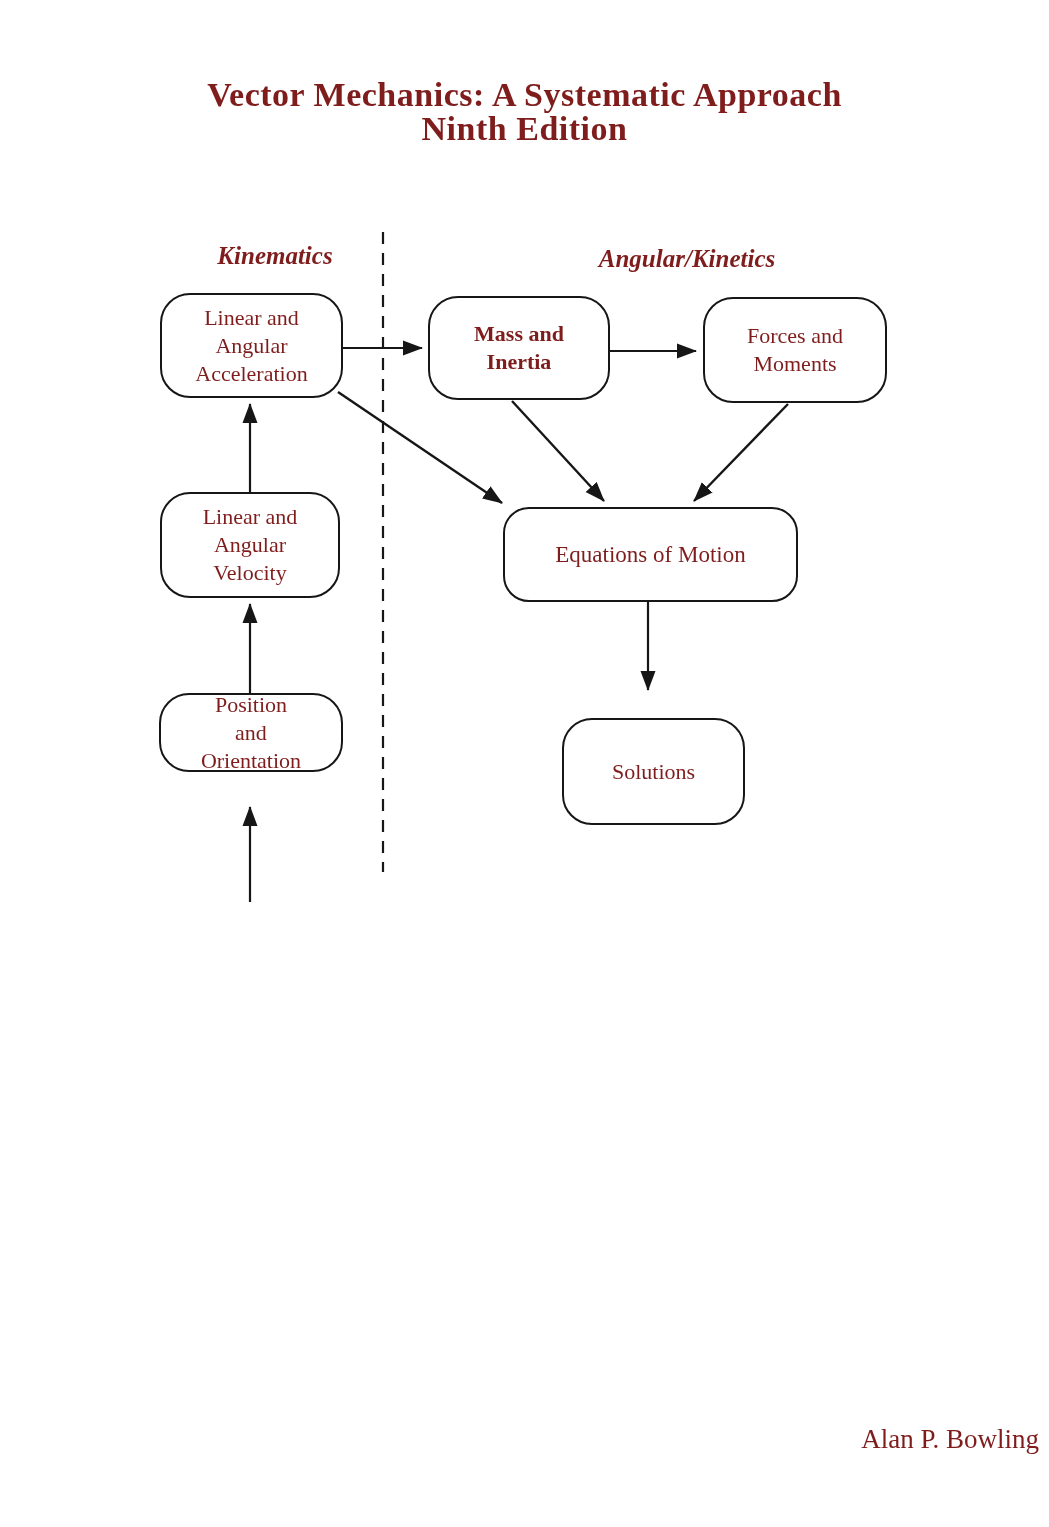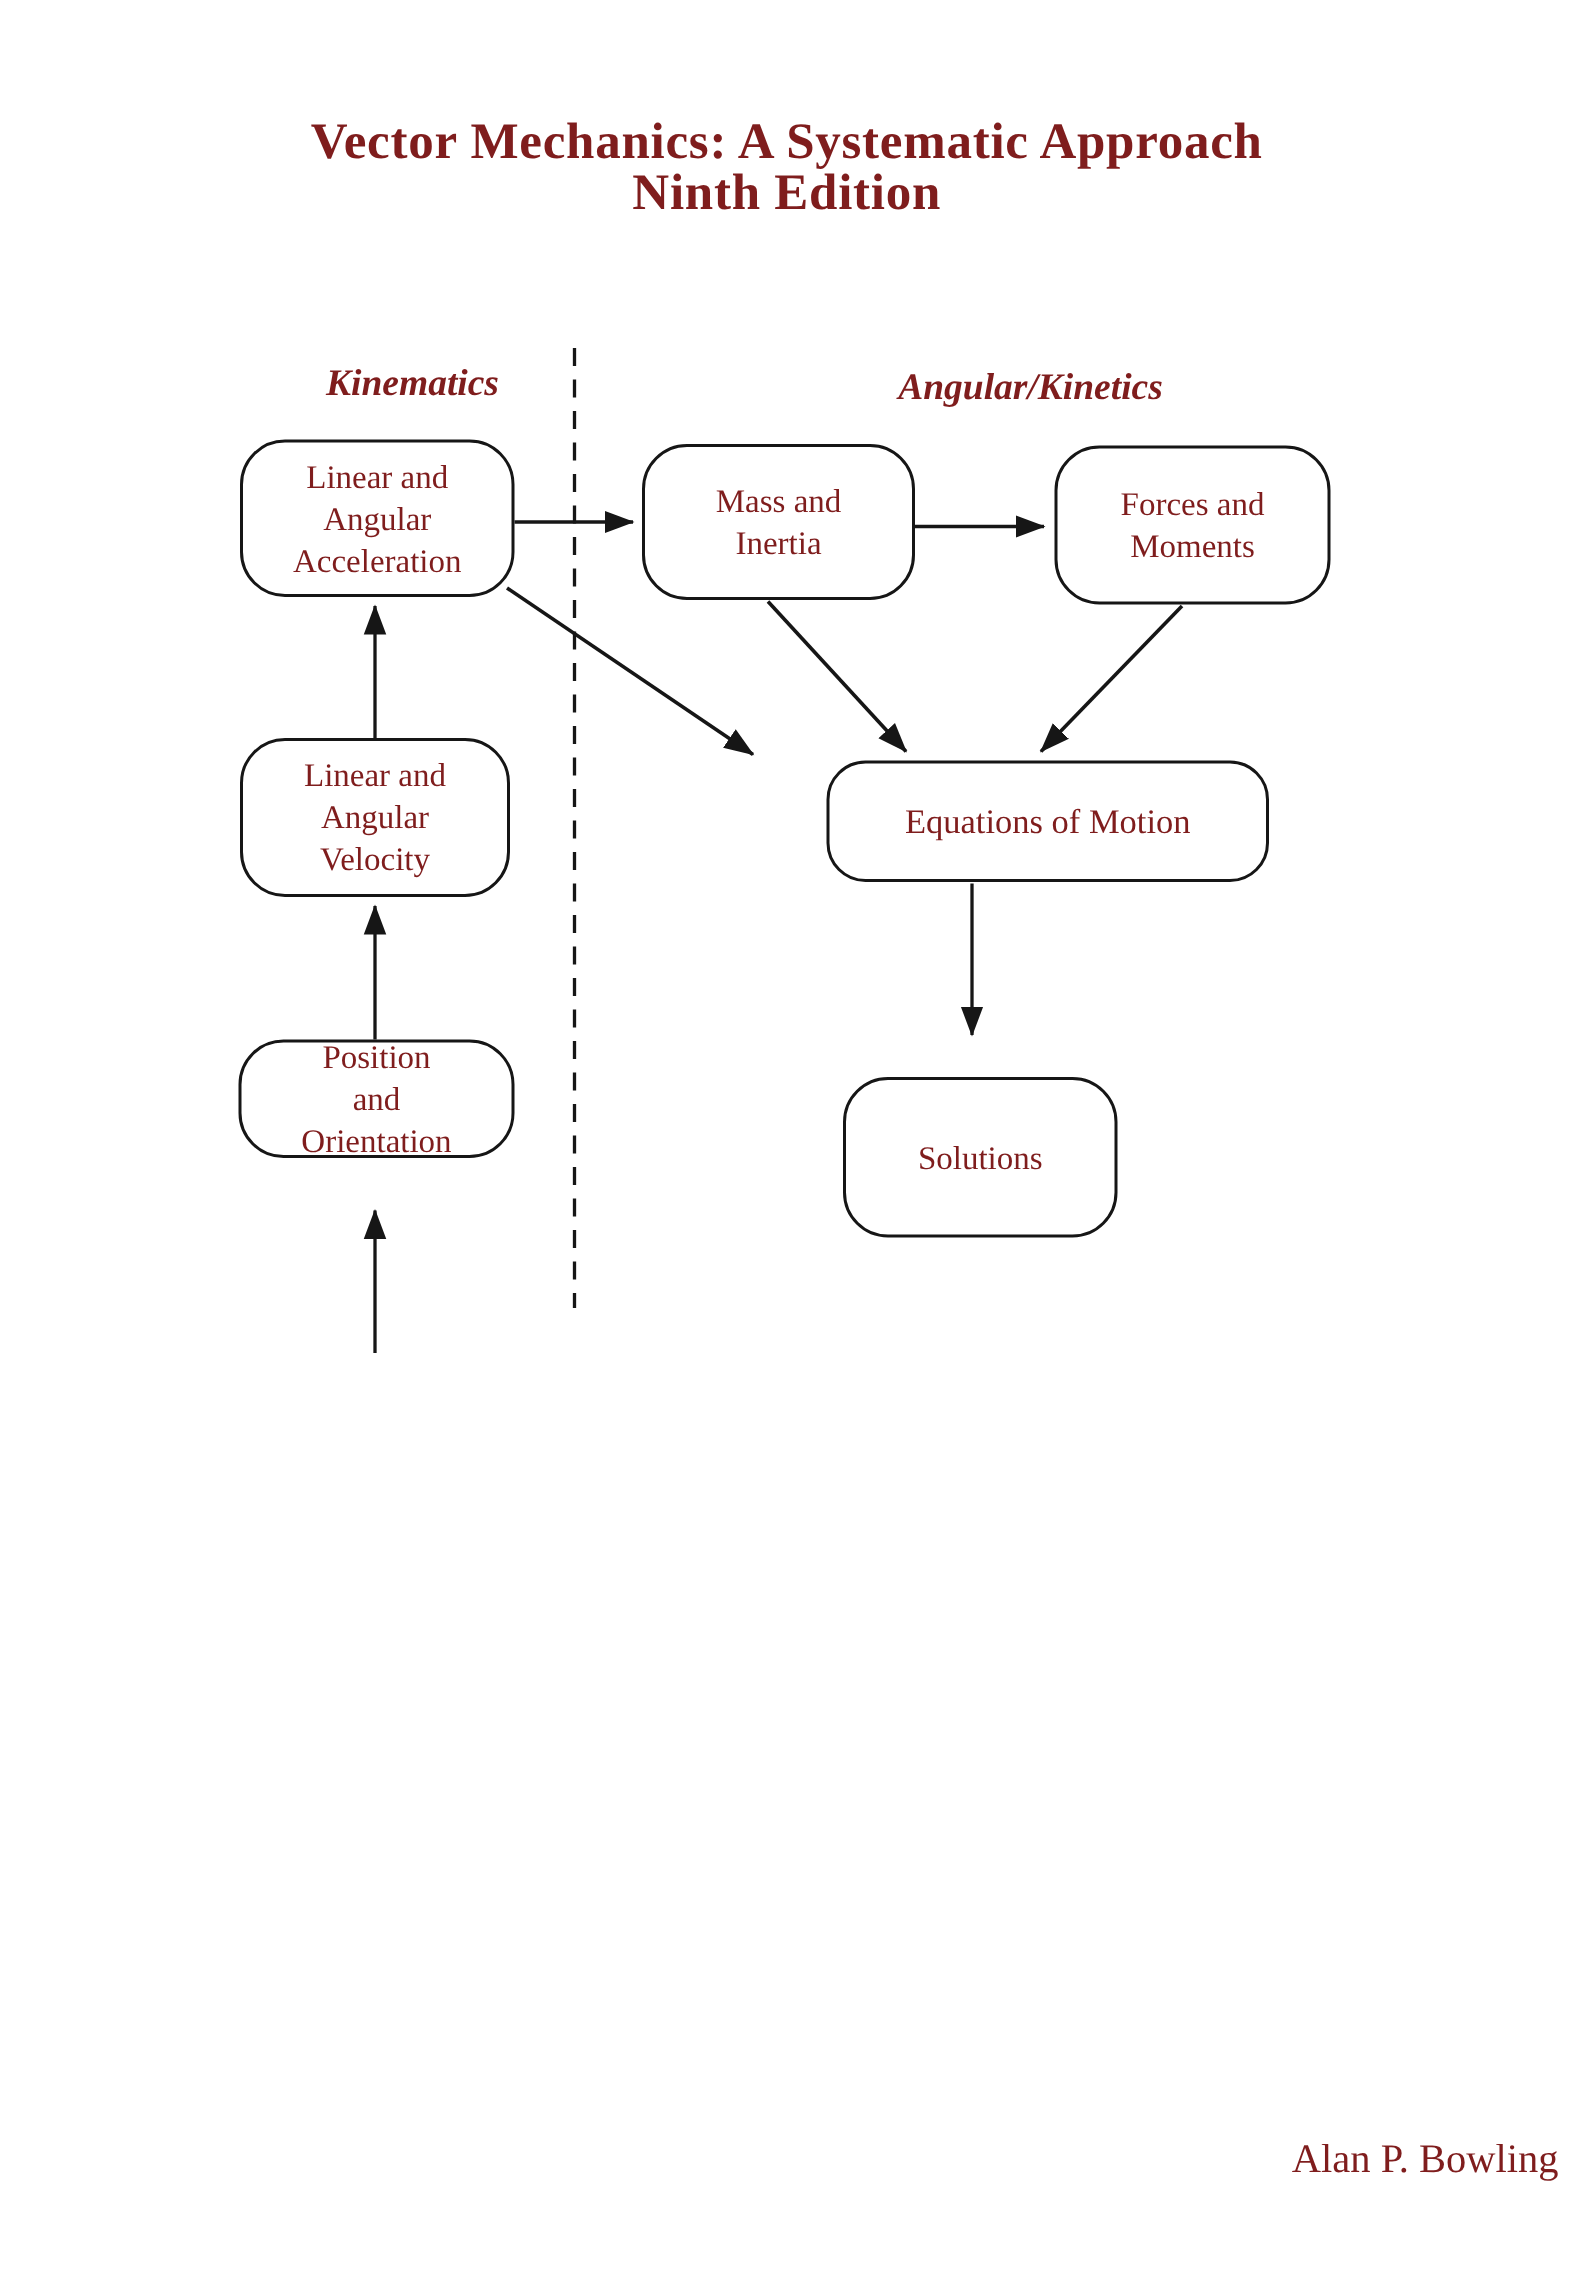--- a/index.html
+++ b/index.html
@@ -58,25 +58,25 @@
     flex-direction: column;
     align-items: center;
     justify-content: center;
     text-align: center;
     font-size: 22px;
     line-height: 28px;
   }
   .node span { display: block; }
 
   .node.acceleration { left: 160px; top: 293px; width: 183px; height: 105px; }
-  .node.mass         { left: 428px; top: 296px; width: 182px; height: 104px; }
+  .node.mass         { left: 428px; top: 296px; width: 182px; height: 104px; font-weight: bold; }
   .node.forces       { left: 703px; top: 297px; width: 184px; height: 106px; }
   .node.velocity     { left: 160px; top: 492px; width: 180px; height: 106px; }
-  .node.equations    { left: 503px; top: 507px; width: 295px; height: 81px;
-                       border-radius: 26px; font-size: 23px; margin-left: 48px; }
+  .node.equations    { left: 503px; top: 507px; width: 295px; height: 95px;
+                       border-radius: 26px; font-size: 23px; }
   .node.position     { left: 159px; top: 693px; width: 184px; height: 79px; }
   .node.solutions    { left: 562px; top: 718px; width: 183px; height: 107px; }
   .node.start        { left: 204px; top: 902px; width: 92px;  height: 92px;
                        border-radius: 50%; font-size: 23px; }
 
   .edges-layer {
     position: absolute;
     left: 0;
     top: 0;
     width: 1049px;

